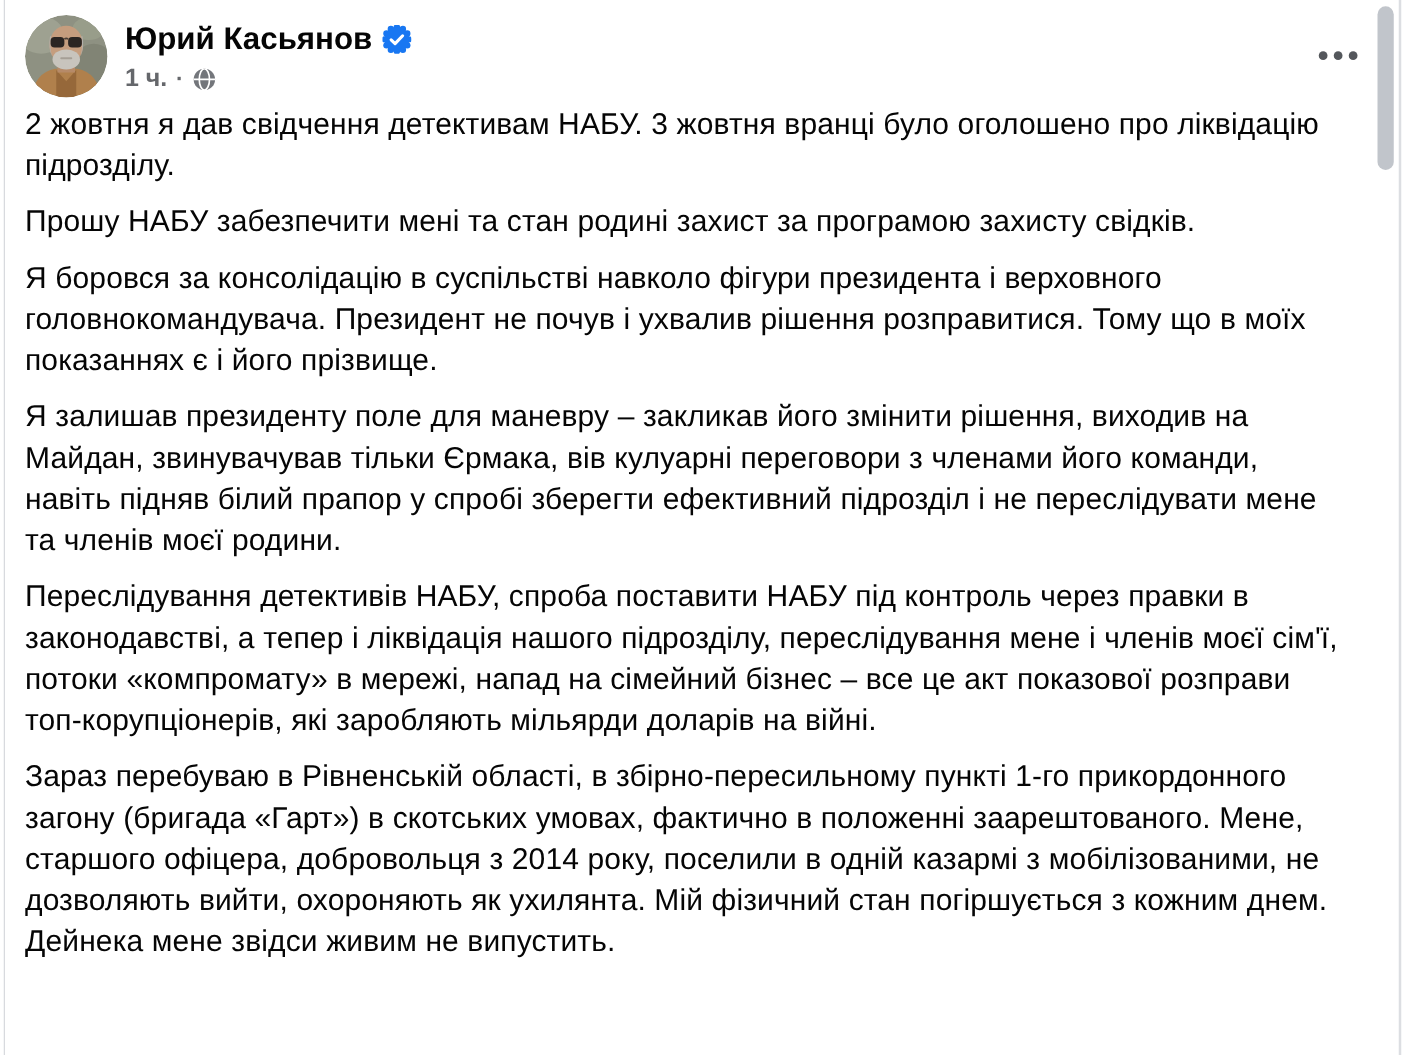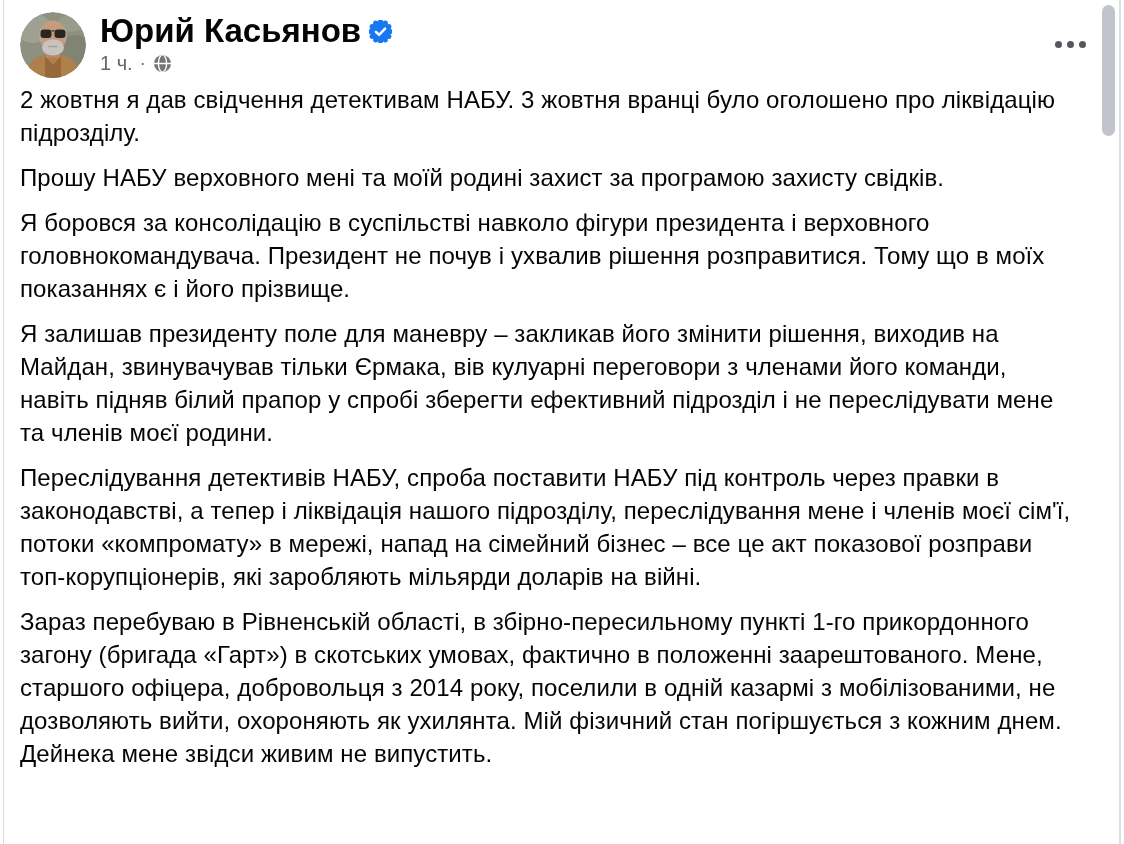--- a/index.html
+++ b/index.html
@@ -37,29 +37,30 @@
     border-radius: 50%;
     overflow: hidden;
     cursor: pointer;
   }
   .avatar svg { display: block; }
   .header-info { margin-left: 14px; padding-top: 4px; }
   .name-row {
     display: flex; align-items: center; gap: 8px;
   }
   .author {
-    font-size: 33px; font-weight: 700; color: #050505; line-height: 30px;
+    font-size: 25px; font-weight: 700; color: #050505; line-height: 30px;
     cursor: pointer;
   }
   .badge { display: inline-flex; }
   .meta-row {
     margin-top: 5px;
     display: flex; align-items: center; gap: 7px;
     font-size: 20px; color: #65676b; line-height: 24px;
     cursor: pointer;
+    font-weight: bold;
   }
   .meta-sep { font-size: 18px; }
   .globe { display: inline-flex; margin-top: 1px; }
   .more-btn {
     position: absolute; right: 30px; top: 33px;
     display: flex; align-items: center; gap: 5px;
     background: none; border: none; padding: 8px; cursor: pointer;
   }
   .more-btn .dot {
     width: 7px; height: 7px; border-radius: 50%; background: #54575c;
@@ -159,20 +160,20 @@
 
     <button class="more-btn" aria-label="more">
       <span class="dot"></span>
       <span class="dot"></span>
       <span class="dot"></span>
     </button>
   </header>
 
   <div class="post-body">
     <p class="tight">2 жовтня я дав свідчення детективам НАБУ. 3 жовтня вранці було оголошено про ліквідацію підрозділу.</p>
-    <p>Прошу НАБУ верховного мені та моїй родині захист за програмою захисту свідків.</p>
+    <p>Прошу НАБУ забезпечити мені та стан родині захист за програмою захисту свідків.</p>
     <p>Я боровся за консолідацію в суспільстві навколо фігури президента і верховного головнокомандувача. Президент не почув і ухвалив рішення розправитися. Тому що в моїх показаннях є і його прізвище.</p>
     <p>Я залишав президенту поле для маневру – закликав його змінити рішення, виходив на Майдан, звинувачував тільки Єрмака, вів кулуарні переговори з членами його команди, навіть підняв білий прапор у спробі зберегти ефективний підрозділ і не переслідувати мене та членів моєї родини.</p>
     <p>Переслідування детективів НАБУ, спроба поставити НАБУ під контроль через правки в законодавстві, а тепер і ліквідація нашого підрозділу, переслідування мене і членів моєї сім'ї, потоки «компромату» в мережі, напад на сімейний бізнес – все це акт показової розправи топ-корупціонерів, які заробляють мільярди доларів на війні.</p>
     <p>Зараз перебуваю в Рівненській області, в збірно-пересильному пункті 1-го прикордонного загону (бригада «Гарт») в скотських умовах, фактично в положенні заарештованого. Мене, старшого офіцера, добровольця з 2014 року, поселили в одній казармі з мобілізованими, не дозволяють вийти, охороняють як ухилянта. Мій фізичний стан погіршується з кожним днем. Дейнека мене звідси живим не випустить.</p>
   </div>
 
 </div>
 
 </body></html>

